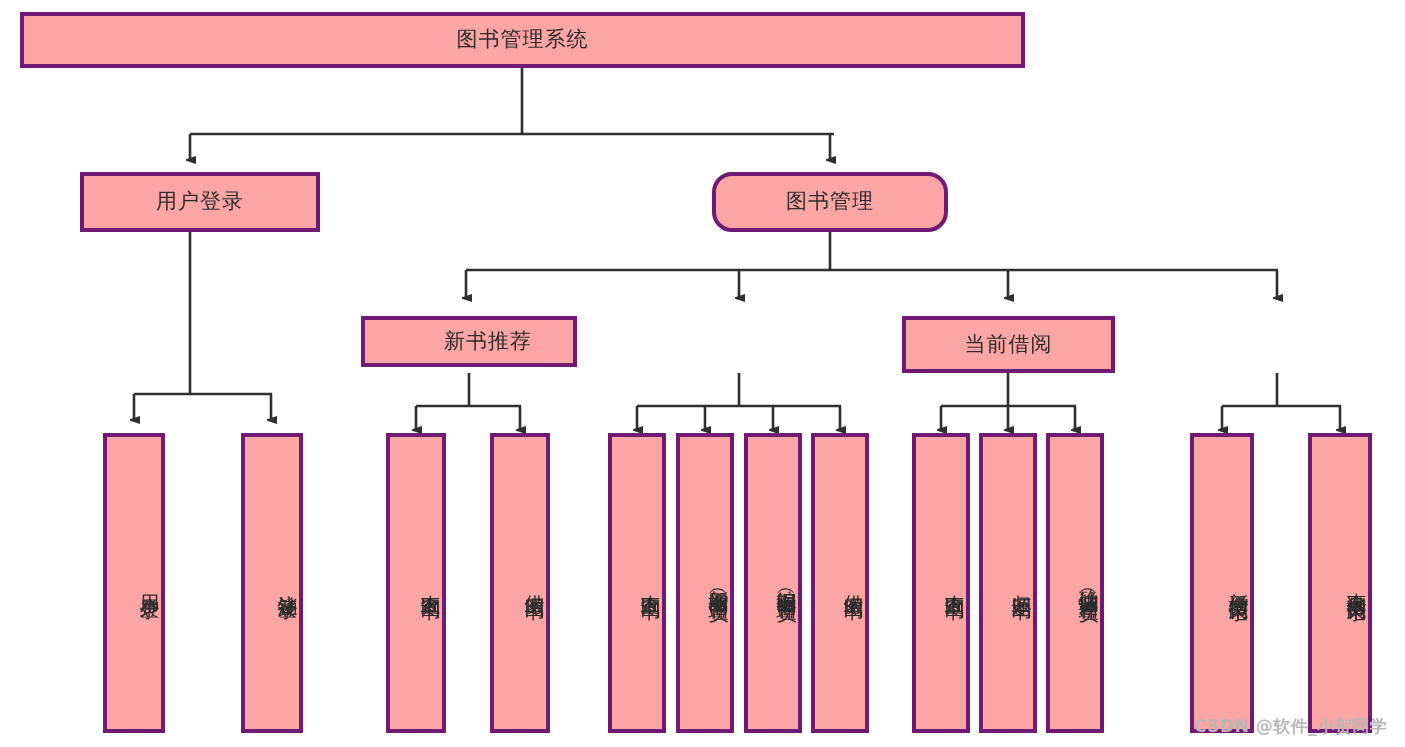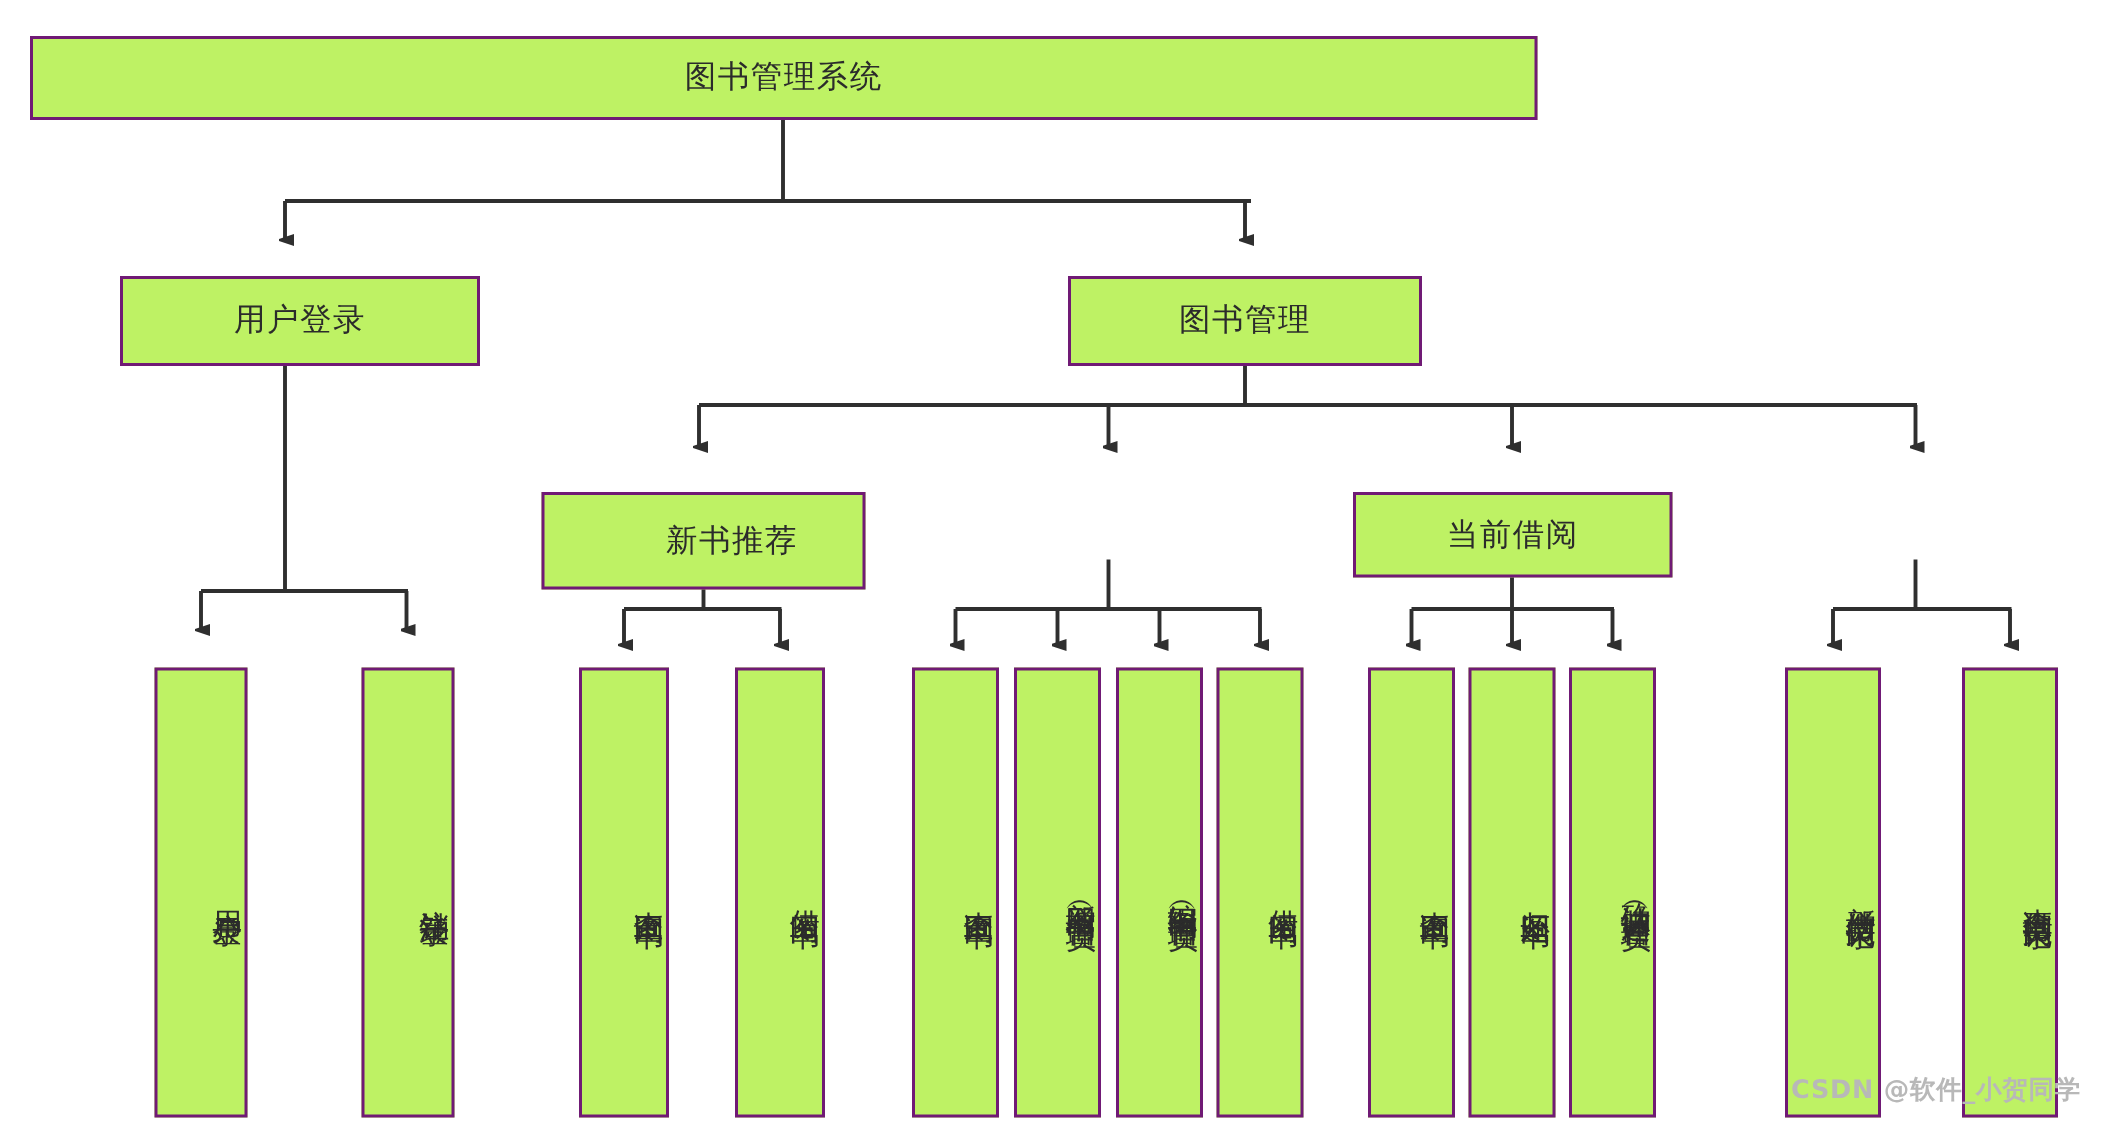--- a/index.html
+++ b/index.html
@@ -21,28 +21,27 @@
     position: absolute;
     left: 0;
     top: 0;
     width: 1405px;
     height: 747px;
     pointer-events: none;
   }
   .node {
     position: absolute;
     box-sizing: border-box;
-    background: #bef264;
-    border: 2px solid #701a75;
+    background: #fca5a5;
+    border: 4px solid #701a75;
     display: flex;
     align-items: center;
     justify-content: center;
     color: #2b2b2b;
     z-index: 2;
-    margin-top: 12px;
   }
   .node.horiz {
     font-size: 21px;
     letter-spacing: 1px;
     line-height: 1.2;
   }
   .node.vert {
     writing-mode: vertical-rl;
     text-orientation: upright;
     font-size: 20px;
@@ -123,25 +122,25 @@
     </g>
   </svg>
 
   <div class="node horiz" style="left:20px; top:12px; width:1005px; height:56px;">
     <span class="lbl">图书管理系统</span>
   </div>
 
   <div class="node horiz" style="left:80px; top:172px; width:240px; height:60px;">
     <span class="lbl">用户登录</span>
   </div>
-  <div class="node horiz" style="left:712px; top:172px; width:236px; height:60px;">
+  <div class="node horiz" style="left:712px; top:172px; width:236px; height:60px;border-radius:20px;">
     <span class="lbl">图书管理</span>
   </div>
 
-  <div class="node horiz" style="left:361px; top:316px; width:216px; height:65px;padding-left:38px;">
+  <div class="node horiz" style="left:361px; top:316px; width:216px; height:51px;padding-left:38px;">
     <span class="lbl">新书推荐</span>
   </div>
   <div class="node horiz" style="left:902px; top:316px; width:213px; height:57px;">
     <span class="lbl">当前借阅</span>
   </div>
 
   <div class="node vert" style="left:103px; top:433px; width:62px; height:300px;">
     <span class="lbl">用户登录</span>
   </div>
   <div class="node vert" style="left:241px; top:433px; width:62px; height:300px;">

